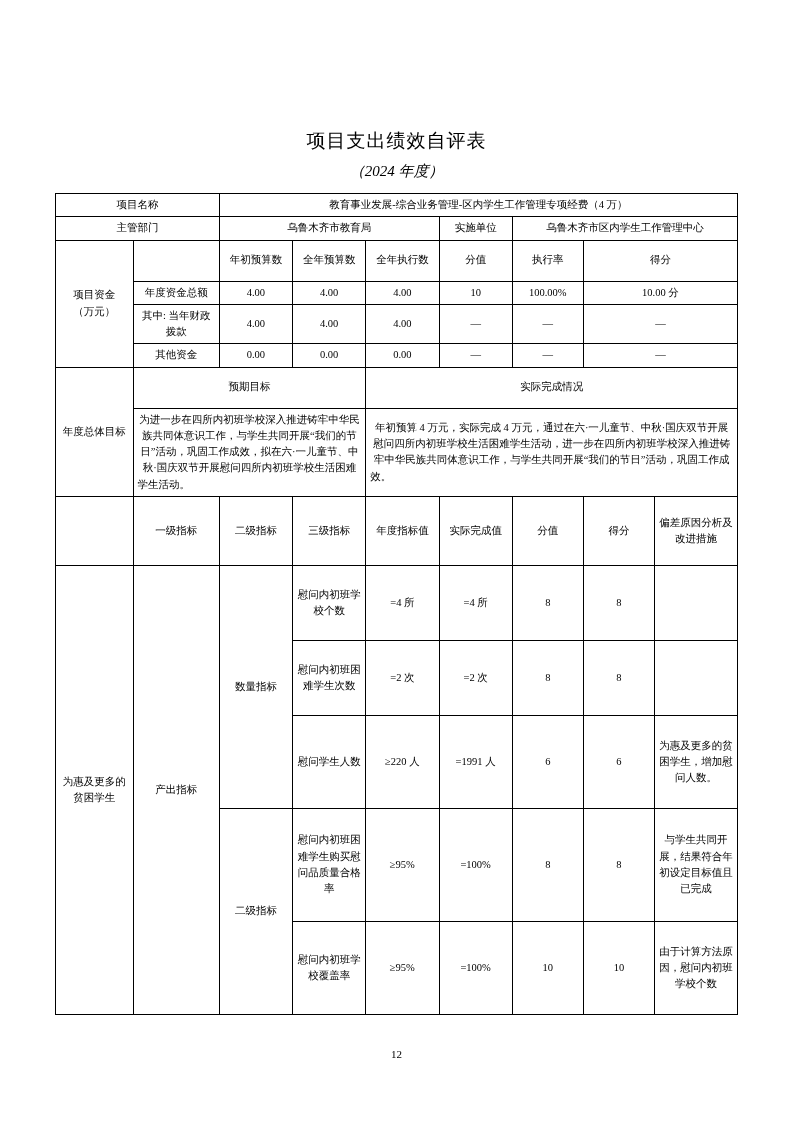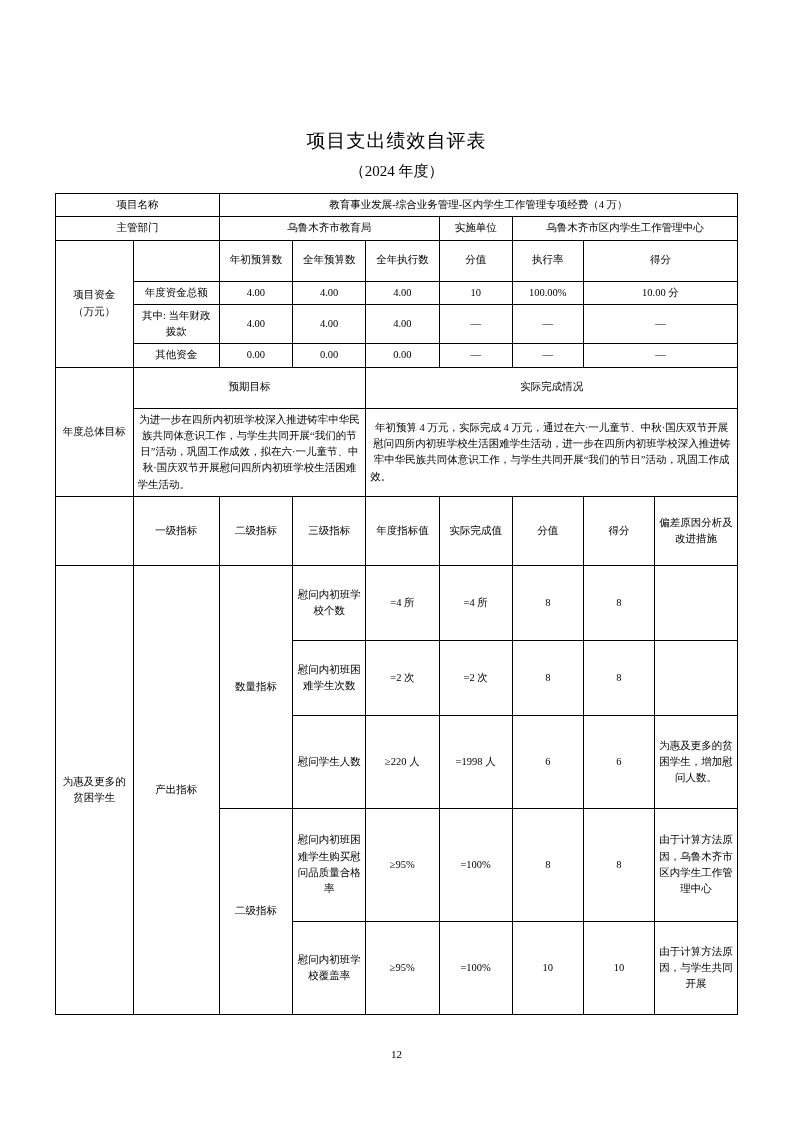--- a/index.html
+++ b/index.html
@@ -26,20 +26,21 @@
     font-size: 19px;
     letter-spacing: 1px;
     margin: 0 0 6px 0;
     font-weight: normal;
   }
   .doc-subtitle {
     text-align: center;
     font-size: 15px;
     margin: 8px 0 12px 0;
     font-weight: normal;
+    font-style: italic;
   }
   table.main {
     border-collapse: collapse;
     width: 100%;
     table-layout: fixed;
     border-radius: 30px;
   }
   table.main td {
     border: 1px solid #000000;
     font-size: 10.5px;
@@ -193,42 +194,42 @@
       <td>=2 次</td>
       <td>=2 次</td>
       <td>8</td>
       <td>8</td>
       <td></td>
     </tr>
 
     <tr>
       <td style="height:86px">慰问学生人数</td>
       <td>≥220 人</td>
-      <td>=1998 人</td>
+      <td>=1991 人</td>
       <td>6</td>
       <td>6</td>
       <td>为惠及更多的贫困学生，增加慰问人数。</td>
     </tr>
 
     <tr>
       <td rowspan="2">二级指标</td>
       <td style="height:106px">慰问内初班困难学生购买慰问品质量合格率</td>
       <td>≥95%</td>
       <td>=100%</td>
       <td>8</td>
       <td>8</td>
-      <td>由于计算方法原因，乌鲁木齐市区内学生工作管理中心</td>
+      <td>与学生共同开展，结果符合年初设定目标值且已完成</td>
     </tr>
 
     <tr>
       <td style="height:86px">慰问内初班学校覆盖率</td>
       <td>≥95%</td>
       <td>=100%</td>
       <td>10</td>
       <td>10</td>
-      <td>由于计算方法原因，与学生共同开展</td>
+      <td>由于计算方法原因，慰问内初班学校个数</td>
     </tr>
 
   </tbody>
     </table>
 
   <div class="page-number">12</div>
 </div>
 
 </body></html>

